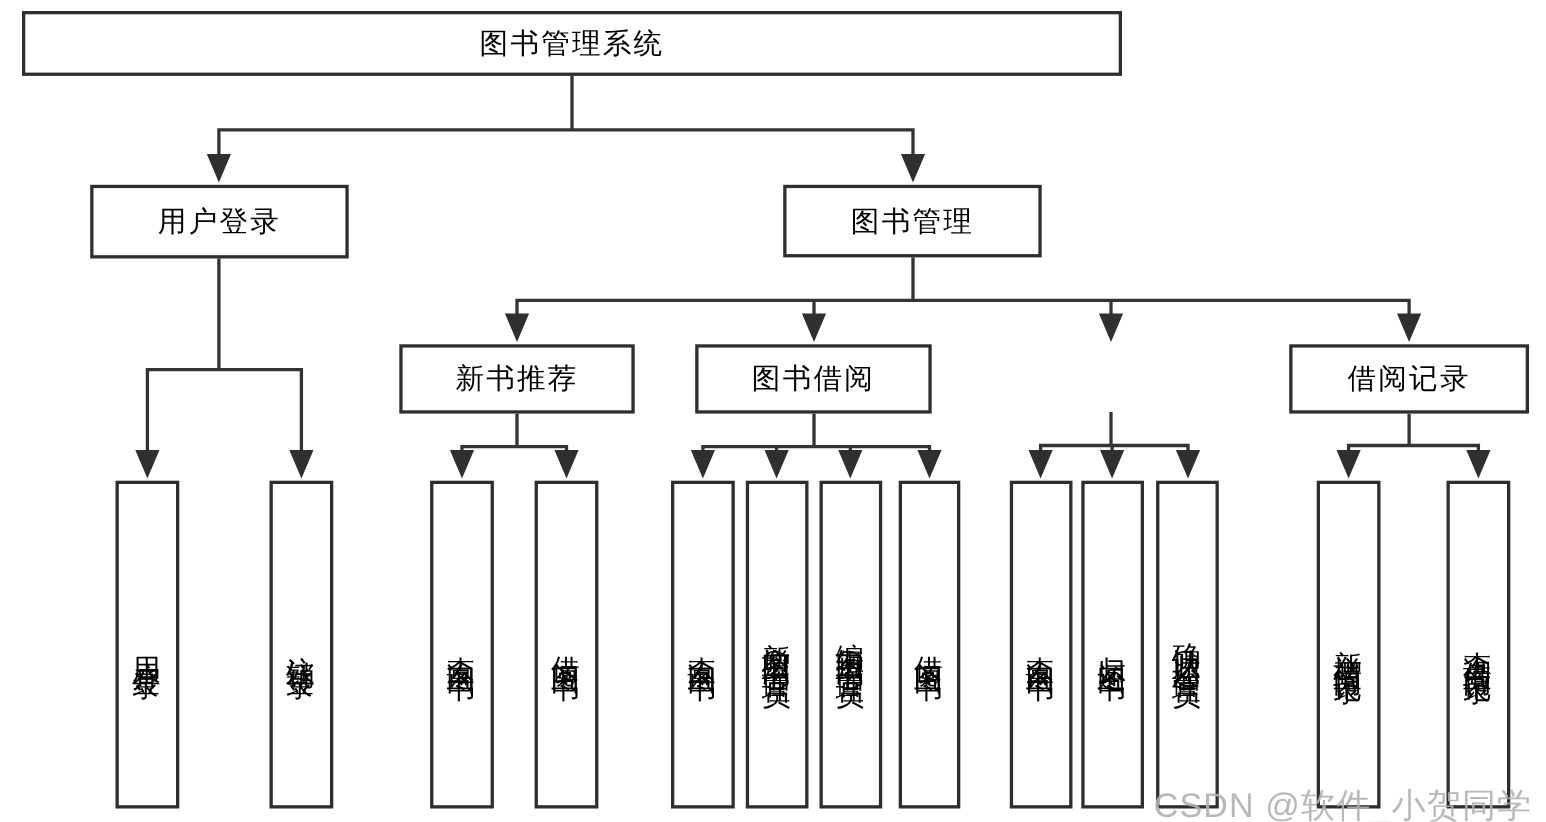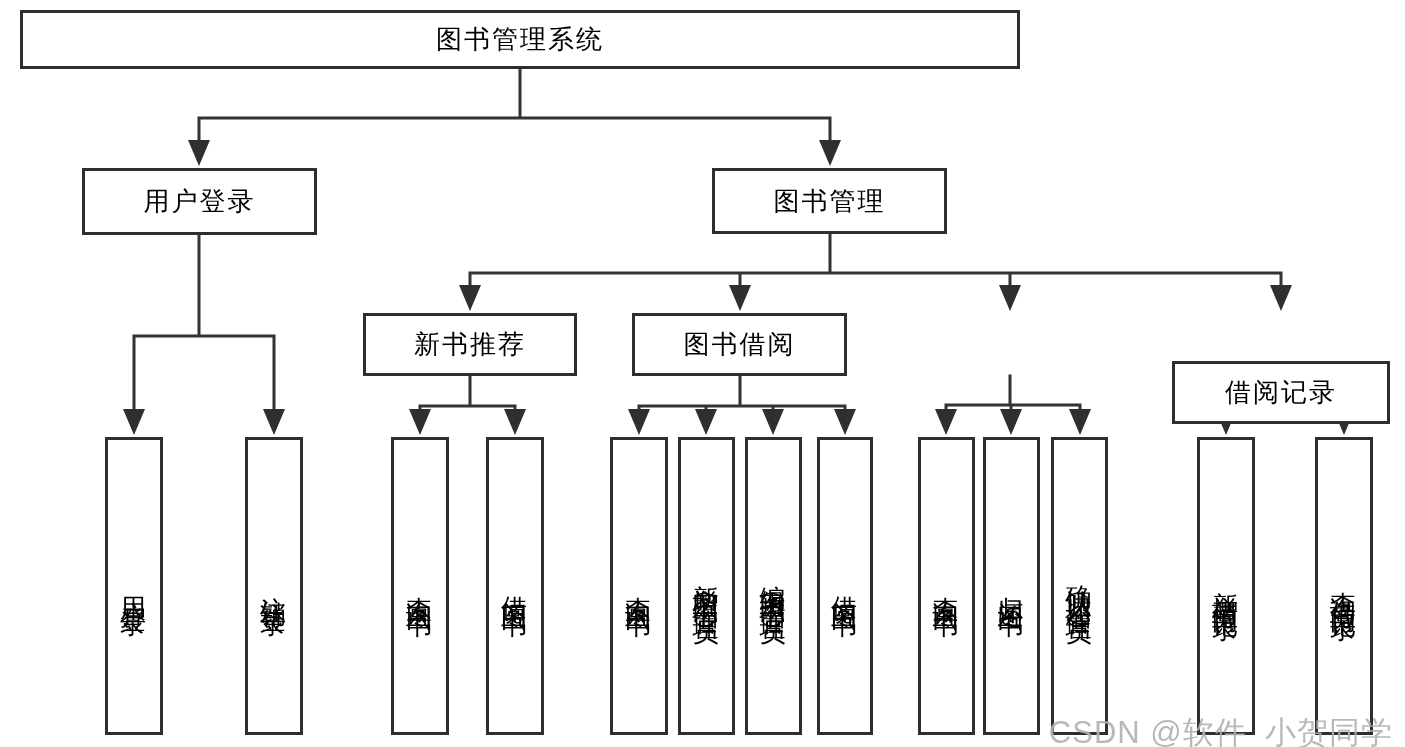--- a/index.html
+++ b/index.html
@@ -29,21 +29,21 @@
     letter-spacing:5px;
     top:437px;width:58px;height:298px;
     font-size:26px;
   }
   #b-root{left:20px;top:10px;width:1000px;height:59px;}
   #b-login{left:82px;top:168px;width:235px;height:67px;}
   #b-mgmt{left:712px;top:168px;width:235px;height:66px;}
   #b-newbook{left:363px;top:313px;width:214px;height:63px;}
   #b-borrow{left:632px;top:313px;width:215px;height:63px;}
   #b-current{left:902px;top:313px;width:215px;height:63px;}
-  #b-records{left:1172px;top:313px;width:218px;height:63px;margin-top:48px;}
+  #b-records{left:1172px;top:313px;width:218px;height:63px;}
   #lf1{left:105px;}
   #lf2{left:245px;}
   #lf3{left:391px;}
   #lf4{left:486px;}
   #lf5{left:610px;}
   #lf6{left:678px;width:57px;}
   #lf7{left:745px;width:57px;}
   #lf8{left:817px;width:56px;}
   #lf9{left:918px;width:57px;}
   #lf10{left:983px;width:57px;}

